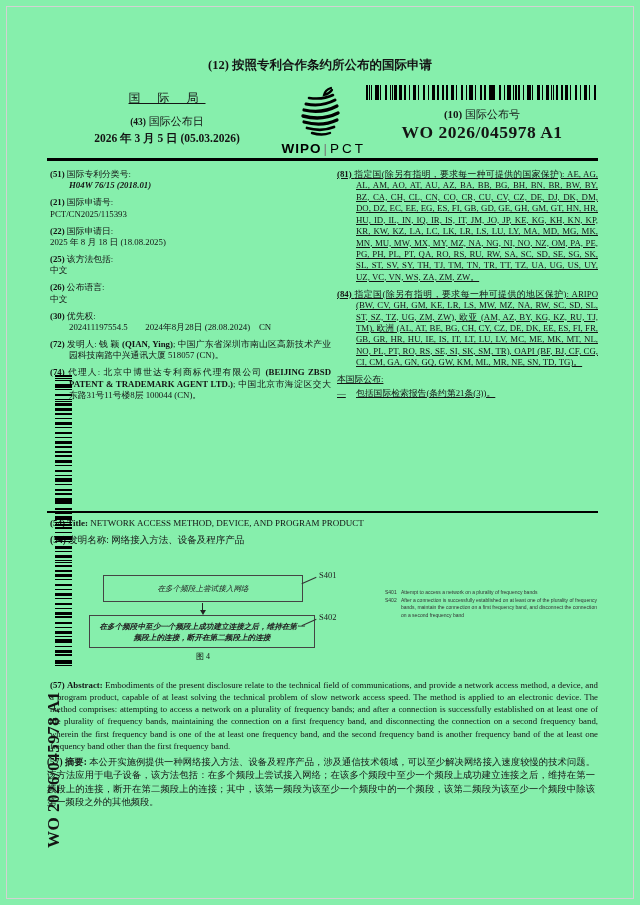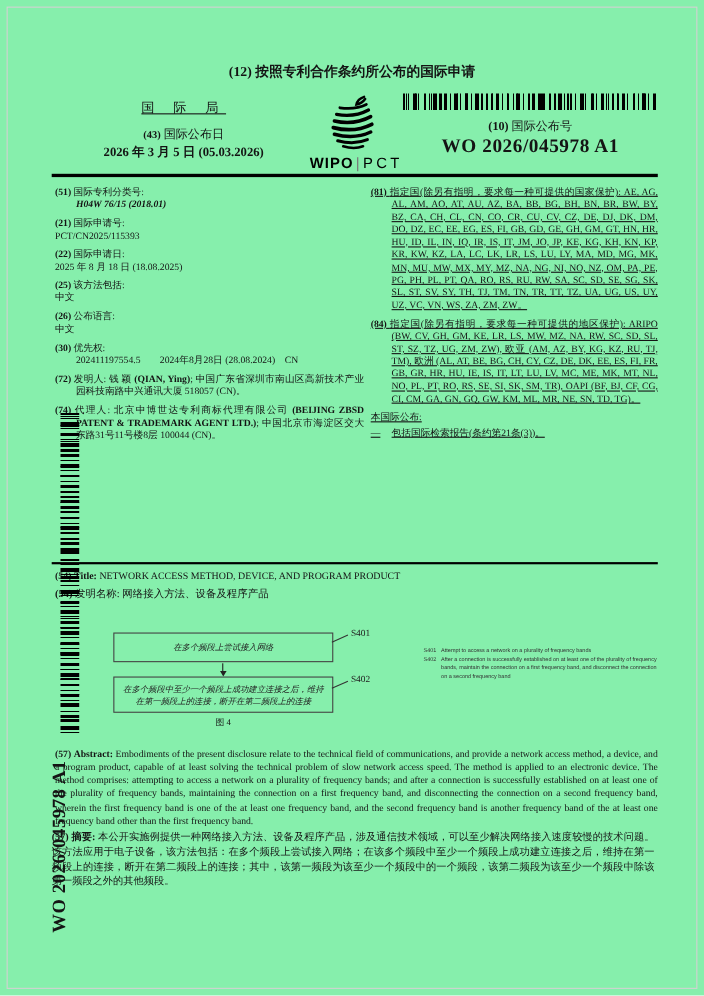--- a/index.html
+++ b/index.html
@@ -58,21 +58,21 @@
   .rule-mid { top:511px; left:47px; width:551px; height:1.5px; background:#000; }
   .title-en { top:518px; left:50px; width:548px; font-size:9px; }
   .title-zh { top:534px; left:50px; width:548px; font-size:9.5px; }
 
   
   .fig { top:565px; left:80px; width:520px; height:108px; }
   .fig .box { position:absolute; border:1px solid #444; color:#222;
     display:flex; align-items:center; justify-content:center; text-align:center;
     font-size:7.6px; font-style:italic; line-height:1.45; padding:1px 6px; }
   .fig .box1 { left:23px; top:10px;  width:200px; height:27px; }
-  .fig .box2 { left:23px; top:50px;  width:200px; height:33px; }
+  .fig .box2 { left:9px; top:50px;  width:226px; height:33px;font-weight:bold; }
   .fig .conn { position:absolute; width:16px; border-top:1px solid #333; transform:rotate(-24deg); }
   .fig .conn1 { left:221px; top:15px; }
   .fig .conn2 { left:221px; top:57px; }
   .fig .slabel { position:absolute; font-size:8.5px; color:#222; }
   .fig .s401 { left:239px; top:5px; }
   .fig .s402 { left:239px; top:47px; }
   .fig .arrow-line { position:absolute; left:122px; top:38px; width:1px; height:8px; background:#222; }
   .fig .arrow-head { position:absolute; left:119.5px; top:45px; width:0; height:0;
     border-left:3px solid transparent; border-right:3px solid transparent; border-top:5px solid #222; }
   .fig .caption { position:absolute; left:23px; top:86px; width:200px; text-align:center; font-size:8px; }

